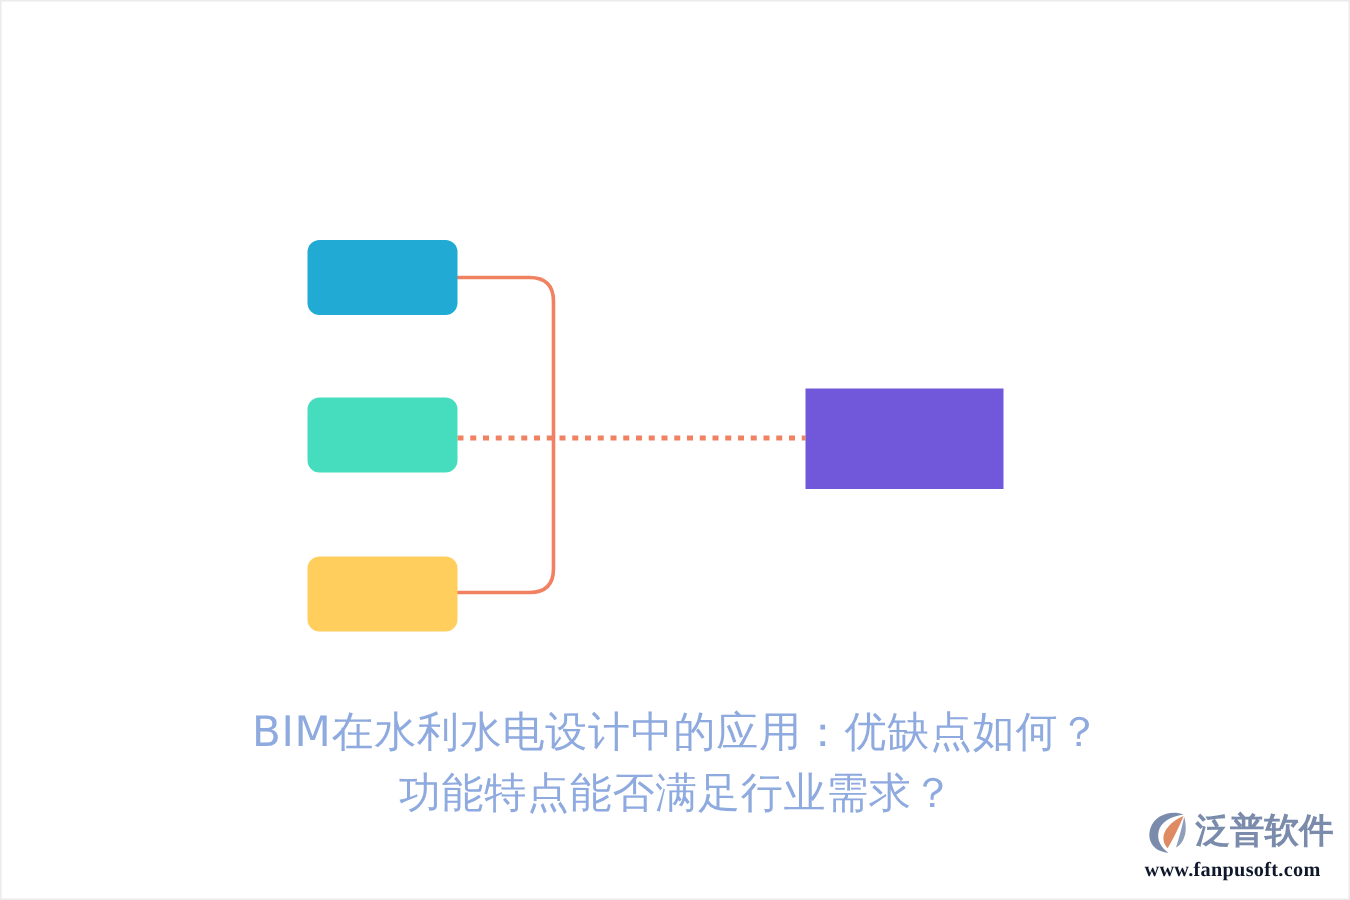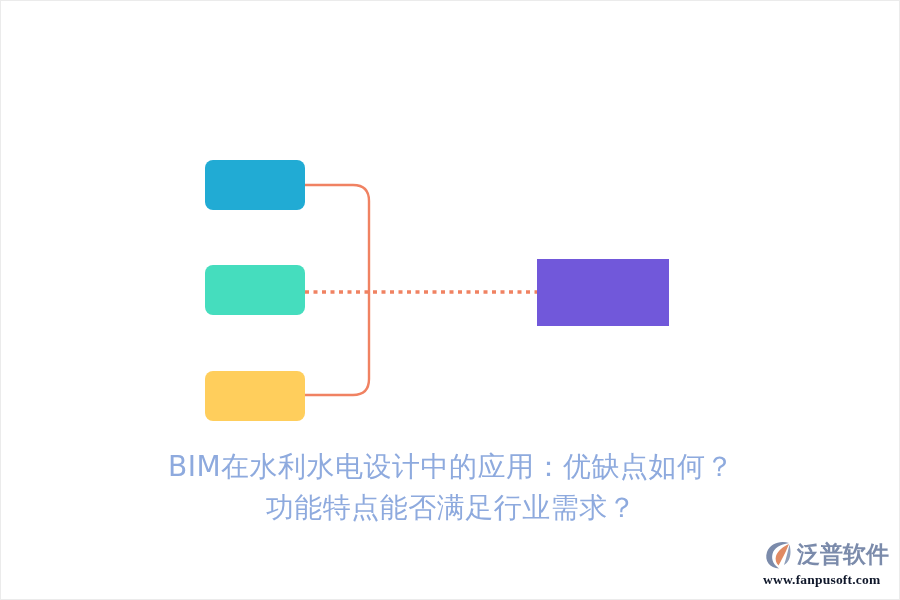--- a/index.html
+++ b/index.html
@@ -52,21 +52,21 @@
     top: 0;
     width: 900px;
     height: 440px;
     pointer-events: none;
   }
 
   
   #title-block {
     position: absolute;
     left: 0;
-    top: 445px;
+    top: 466px;
     width: 900px;
     text-align: center;
     line-height: 41px;
     font-size: 28px;
     font-family: "DejaVu Sans", "Liberation Sans", sans-serif;
     letter-spacing: 0.5px;
     white-space: nowrap;
   }
   #title-block .tline {
     display: block;

